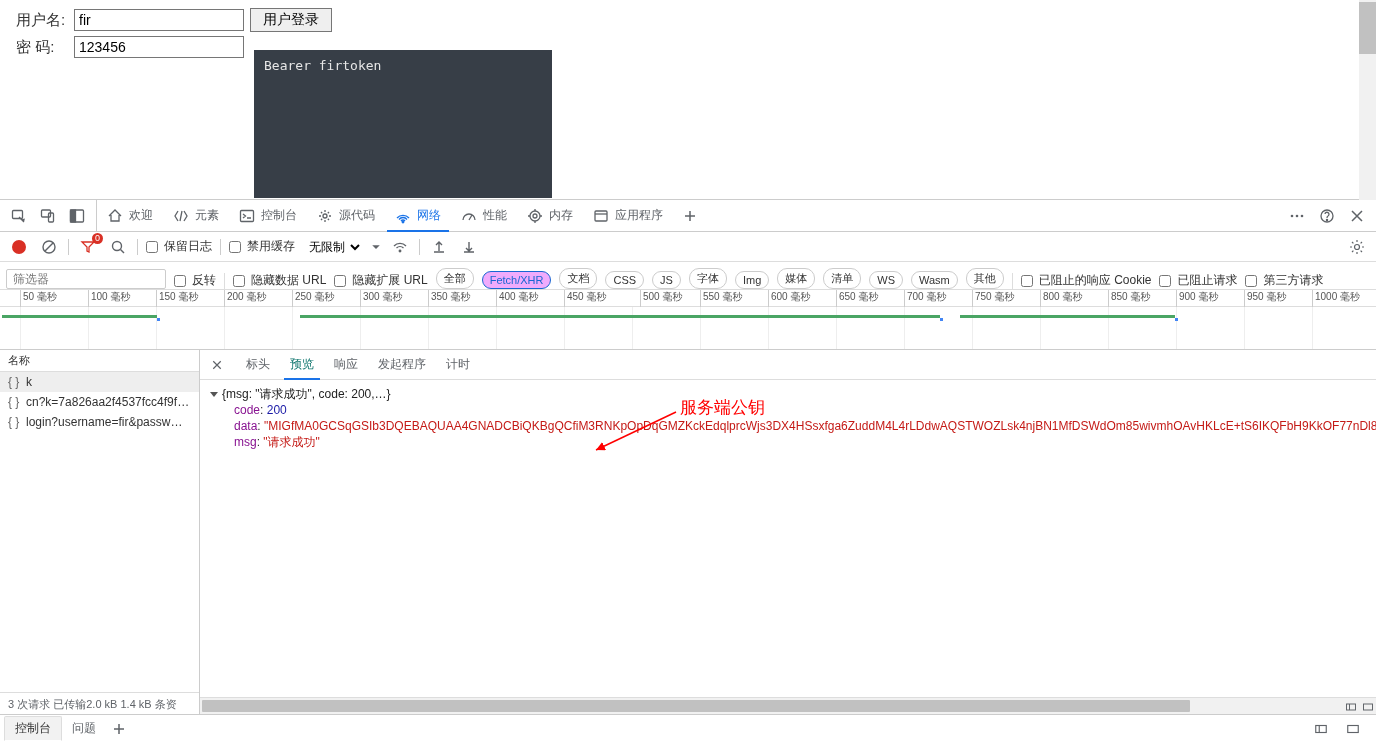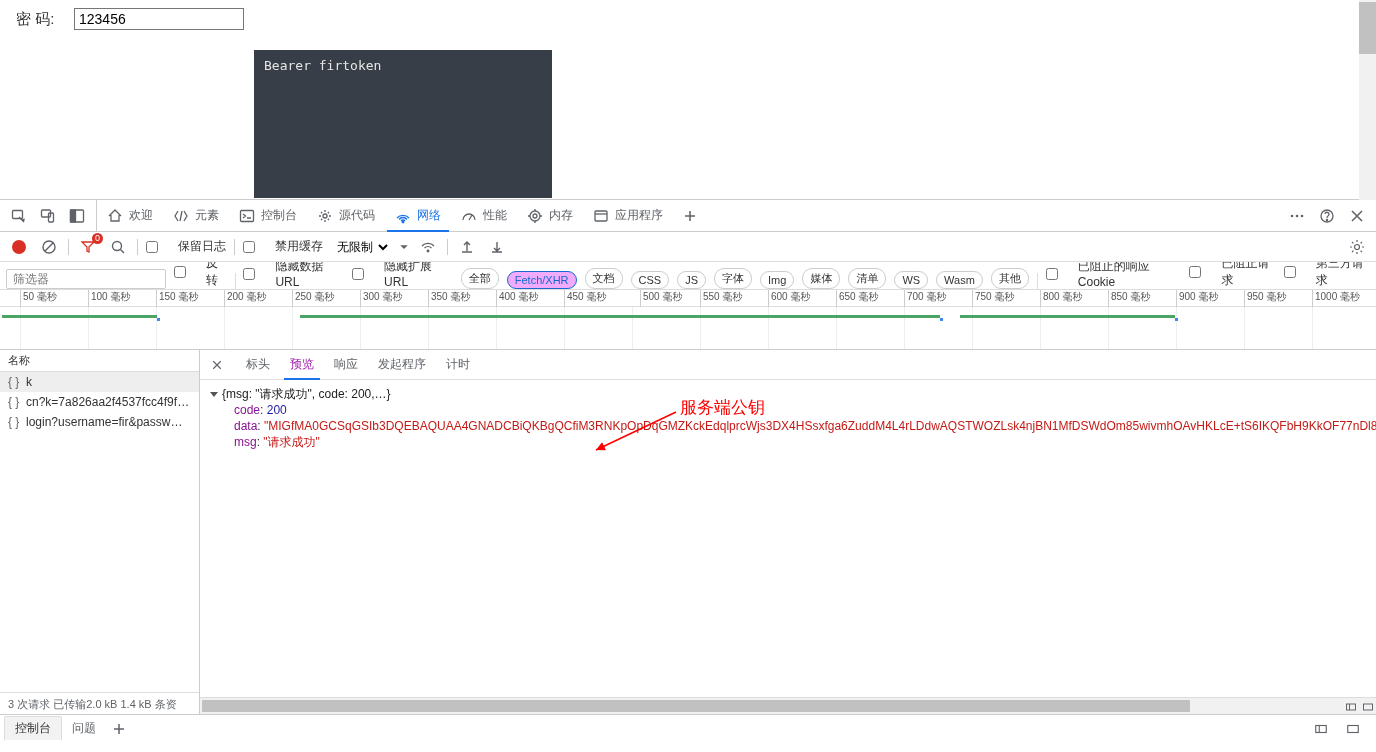--- a/index.html
+++ b/index.html
@@ -24,21 +24,21 @@
     .devtools-tab.active::after { content: ""; position: absolute; bottom: -1px; left: 2px; right: 2px; height: 2px; background: #1a73e8; }
     .devtools-tabs-right { margin-left: auto; display: flex; align-items: center; padding: 0 6px; gap: 4px; }
     .icon-svg { width: 16px; height: 16px; }
 
     
     .toolbar { height: 30px; border-bottom: 1px solid #ddd; display: flex; align-items: center; padding: 0 8px; gap: 8px; background: #fff; }
     .toolbar-sep { width: 1px; height: 16px; background: #ccc; }
     .record-btn { width: 14px; height: 14px; border-radius: 50%; background: #d93025; border: 2px solid #d93025; }
     .funnel-btn { position: relative; }
     .funnel-badge { position: absolute; top: -3px; right: -4px; background: #d93025; color: #fff; border-radius: 7px; font-size: 9px; padding: 0 3px; line-height: 11px; }
-    .toolbar-checkbox { display: flex; align-items: center; gap: 20px; cursor: pointer; }
+    .toolbar-checkbox { display: flex; align-items: center; gap: 6px; cursor: pointer; }
     .toolbar-checkbox input { width: 12px; height: 12px; }
     .toolbar-select { border: none; background: transparent; cursor: pointer; padding: 1px 2px; }
     .toolbar .icon-btn { width: 22px; height: 22px; }
     .gear-right { margin-left: auto; }
 
     
     .filter-bar { height: 28px; border-bottom: 1px solid #ddd; display: flex; align-items: flex-end; padding: 0 6px; gap: 8px; background: #fff; flex-wrap: nowrap; overflow: hidden; }
     .filter-input { border: 1px solid #ccc; border-radius: 2px; padding: 2px 6px; width: 160px; height: 20px; }
     .filter-pill { border: 1px solid transparent; padding: 2px 7px; border-radius: 10px; cursor: pointer; white-space: nowrap; font-size: 11px; }
     .filter-pill.boxed { border-color: #ccc; }
@@ -59,21 +59,21 @@
     .req-list-header { height: 22px; border-bottom: 1px solid #ddd; padding: 3px 8px; font-size: 11px; background: #fff; }
     .req-item { padding: 3px 8px; display: flex; align-items: center; gap: 5px; cursor: pointer; white-space: nowrap; overflow: hidden; text-overflow: ellipsis; font-size: 11px; }
     .req-item.selected { background: #eee; }
     .req-icon { width: 13px; flex-shrink: 0; color: #666; }
     .req-list-footer { margin-top: auto; border-top: 1px solid #ddd; padding: 4px 8px; font-size: 11px; color: #5f6368; height: 22px; }
 
     .detail-pane { flex: 1; display: flex; flex-direction: column; overflow: hidden; position: relative; }
     .detail-tabs { height: 30px; border-bottom: 1px solid #ddd; display: flex; align-items: center; padding: 0 4px; }
     .close-x { width: 26px; height: 26px; display: flex; align-items: center; justify-content: center; cursor: pointer; margin-right: 6px; }
     .detail-tab { padding: 0 10px; height: 28px; display: flex; align-items: center; cursor: pointer; color: #5f6368; position: relative; }
-    .detail-tab.active { color: #a21caf; }
+    .detail-tab.active { color: #0f766e; }
     .detail-tab.active::after { content: ""; position: absolute; bottom: -1px; left: 4px; right: 4px; height: 2px; background: #1a73e8; }
 
     .json-preview { padding: 6px 10px; font-family: Consolas, "Courier New", monospace; font-size: 12px; overflow: hidden; white-space: nowrap; }
     .json-line { line-height: 16px; }
     .json-root { color: #222; }
     .json-key { color: #881391; }
     .json-num { color: #1a1aa6; }
     .json-str { color: #c41a16; }
     .triangle { display: inline-block; width: 0; height: 0; border-top: 5px solid #555; border-left: 4px solid transparent; border-right: 4px solid transparent; margin-right: 4px; vertical-align: middle; }
     .indent1 { padding-left: 24px; }
@@ -88,20 +88,25 @@
     
     .drawer { height: 28px; border-top: 1px solid #ccc; display: flex; align-items: center; padding: 0 4px; }
     .drawer-tab { padding: 3px 10px; cursor: pointer; color: #5f6368; }
     .drawer-tab.active { color: #333; background: #f2f2f2; border: 1px solid #ddd; border-bottom-color: #fff; border-radius: 2px 2px 0 0; }
     .drawer-right { margin-left: auto; display: flex; gap: 6px; padding-right: 6px; }
   </style>
 </head>
 <body>
 
 <div class="page-area">
+  <div class="form-row">
+    <span class="form-label">用户名:</span>
+    <input class="form-input" value="fir" style="">
+    <button class="login-btn">用户登录</button>
+  </div>
   <div class="form-row">
     <span class="form-label">密  码:</span>
     <input class="form-input" value="123456" style="">
   </div>
   <div class="dark-panel">Bearer firtoken</div>
   <div class="page-scrollbar">
       <div class="page-scrollbar-thumb"></div>
     </div>
 </div>
 

